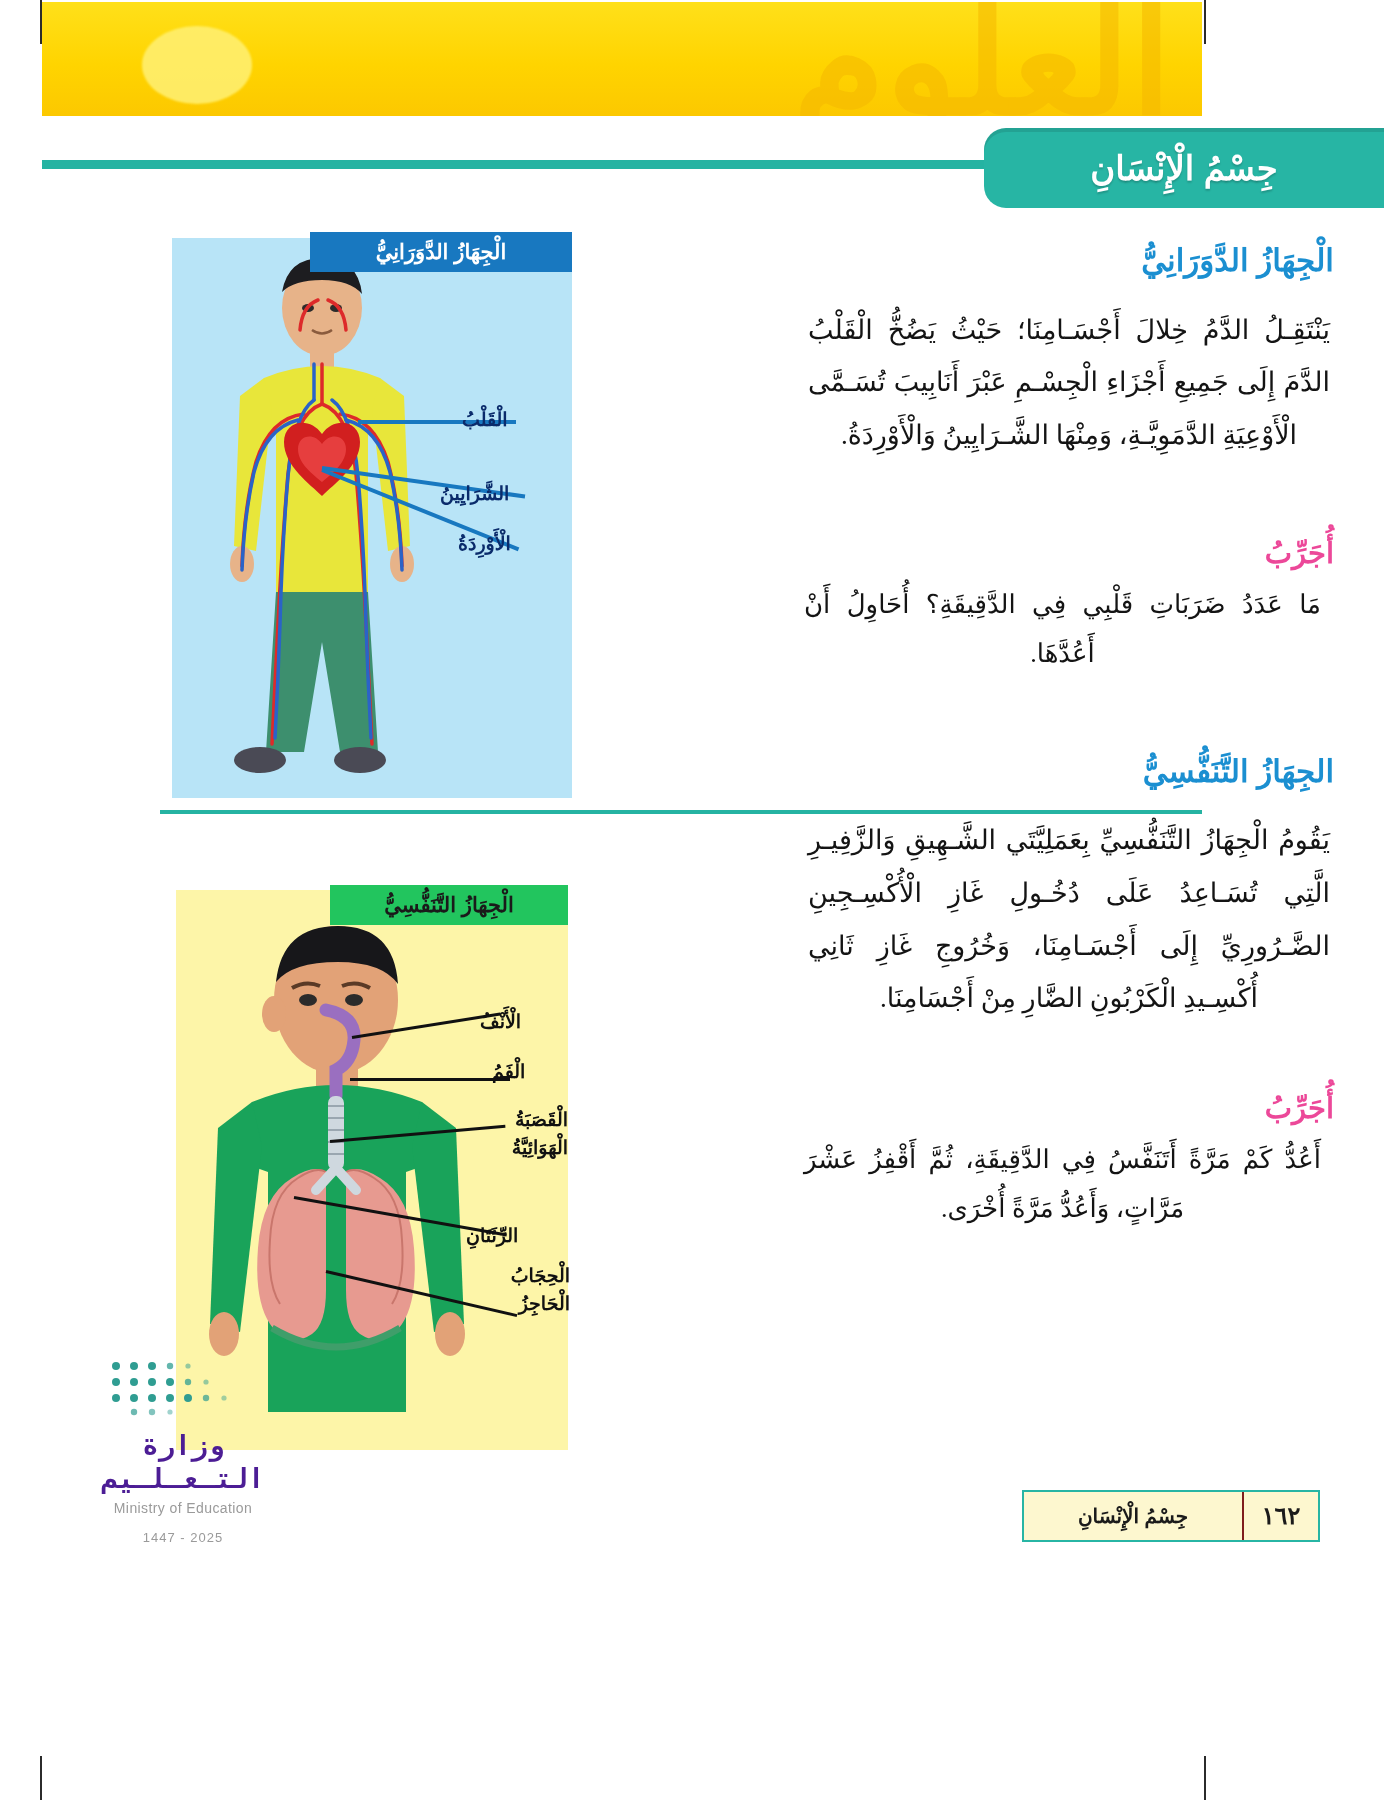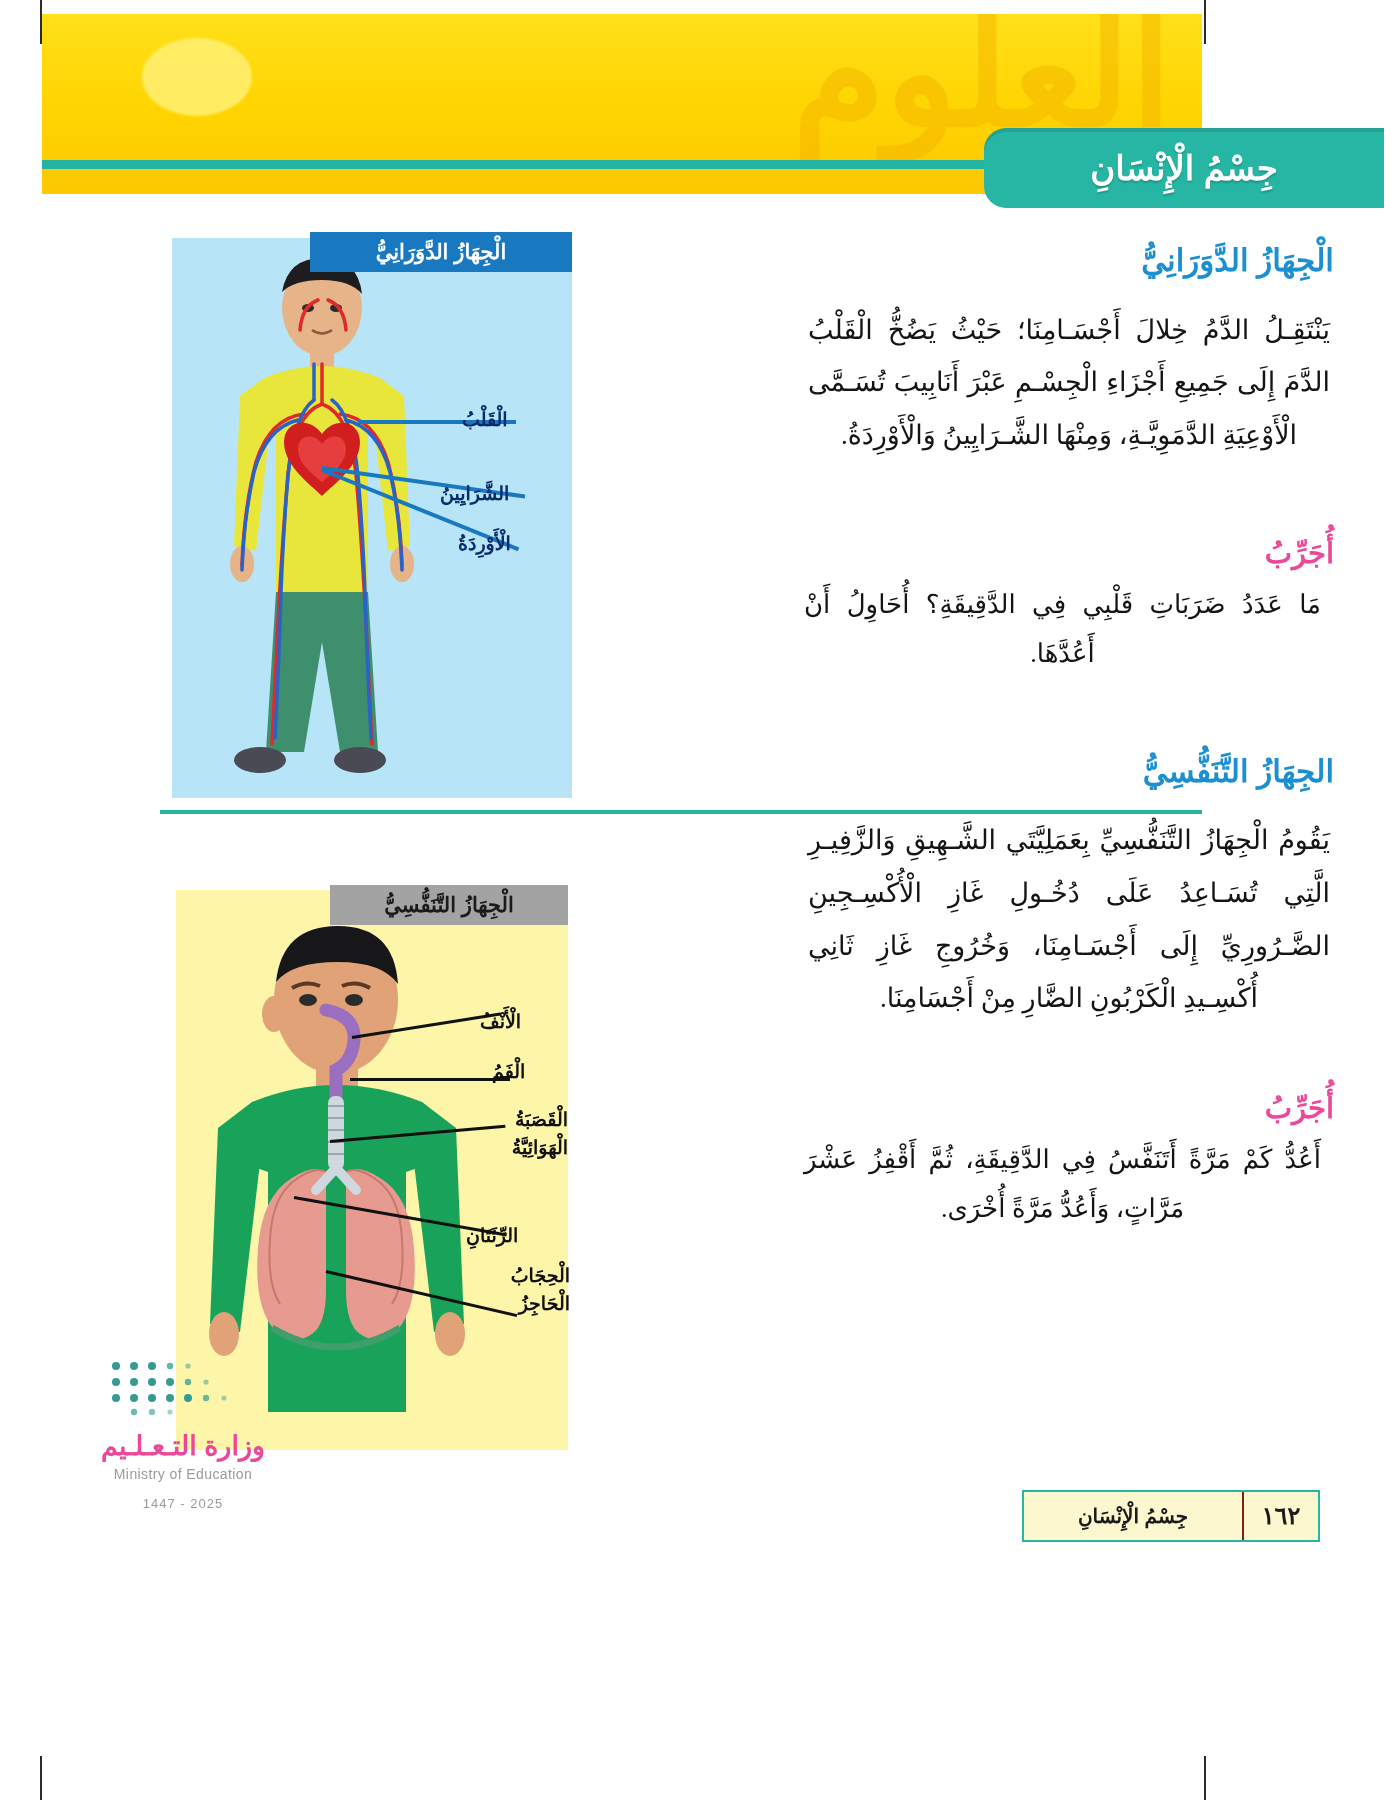--- a/index.html
+++ b/index.html
@@ -10,21 +10,21 @@
     position:relative;overflow:hidden;
   }
 
   
   .page{position:absolute;inset:0;}
   .trim{position:absolute;background:#2b2b2b;}
   .trim.v{width:2px;}
 
   
   .banner{
-    position:absolute;left:42px;top:14px;width:1160px;height:180px;
+    position:absolute;left:42px;top:2px;width:1160px;height:114px;
     background:linear-gradient(180deg,#ffe01a 0%,#ffd400 55%,#fcc800 100%);
     overflow:hidden;
   }
   .banner .ghost{
     position:absolute;top:-28px;right:30px;
     font-size:150px;font-weight:700;color:#f5b800;opacity:.55;
     letter-spacing:6px;white-space:nowrap;
     font-family:"Liberation Sans",sans-serif;
   }
   .banner .blob{
@@ -92,21 +92,21 @@
     font-family:"Liberation Sans",sans-serif;
   }
 
   
   .fig2{
     position:absolute;left:176px;top:890px;width:392px;height:560px;
     background:#fdf5a8;
   }
   .fig2-cap{
     position:absolute;left:330px;top:885px;width:238px;height:40px;
-    background:#a3a3a3;display:flex;align-items:center;justify-content:center;
+    background:#22c55e;display:flex;align-items:center;justify-content:center;
   }
   .fig2-cap span{
     color:#1a1a1a;font-size:21px;font-weight:700;
     font-family:"Liberation Sans",sans-serif;
   }
 
   
   .lbl{
     position:absolute;font-family:"Liberation Sans",sans-serif;
     font-weight:700;white-space:nowrap;
@@ -115,22 +115,22 @@
   .lbl.dark{color:#111111;font-size:19px;}
   .leader{position:absolute;background:#1878c0;height:4px;transform-origin:0 50%;}
   .leader.dk{background:#111111;height:3px;}
 
   
   .moe{
     position:absolute;left:68px;top:1358px;width:230px;text-align:center;
   }
   .moe .dots{display:block;margin:0 auto 14px auto;}
   .moe .ar{
-    color:#ec4899;font-size:27px;font-weight:700;letter-spacing:2px;
-    font-family:Liberation Sans, sans-serif;
+    color:#4c1d95;font-size:27px;font-weight:700;letter-spacing:2px;
+    font-family:Liberation Mono, monospace;
   }
   .moe .en{
     color:#9a9a9a;font-size:14px;margin-top:4px;letter-spacing:.4px;
     font-family:"Liberation Sans",sans-serif;
   }
   .moe .yr{
     color:#9a9a9a;font-size:13px;margin-top:14px;letter-spacing:1px;
     font-family:"Liberation Sans",sans-serif;
   }
 

